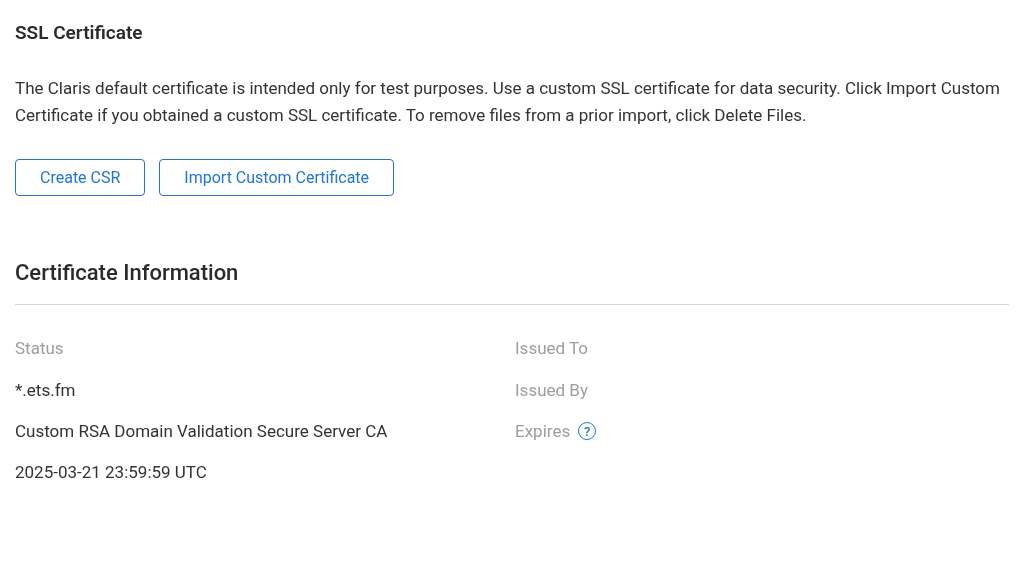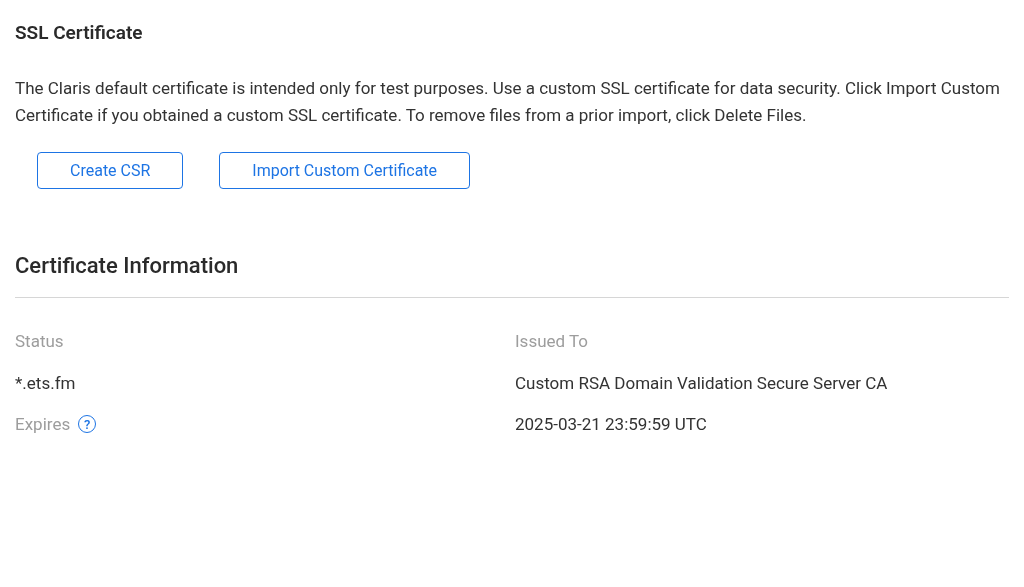--- a/index.html
+++ b/index.html
@@ -17,41 +17,40 @@
     }
     .page-title {
       font-size: 19px;
       font-weight: 600;
       color: #2a2a2a;
       margin-bottom: 28px;
     }
     .description {
       font-size: 17px;
       color: #333333;
-      margin-bottom: 24px;
+      margin-bottom: 31px;
       max-width: 1020px;
       white-space: normal;
       overflow: hidden;
     }
     .button-row {
       display: flex;
       gap: 14px;
       margin-bottom: 60px;
     }
     .btn {
       border: 1px solid #1d74e4;
       background: #ffffff;
       color: #1d74e4;
       font-size: 16px;
       font-weight: 400;
-      padding: 8px 32px;
+      padding: 8px 24px;
       border-radius: 4px;
       cursor: pointer;
       font-family: inherit;
-      margin-left: 22px;
     }
     .section-heading {
       font-size: 22px;
       font-weight: 500;
       color: #2a2a2a;
       margin-bottom: 14px;
     }
     .section-divider {
       border: none;
       border-top: 1px solid #d6d6d6;
@@ -105,20 +104,21 @@
 <h2 class="section-heading">Certificate Information</h2>
 <hr class="section-divider">
 
 <div class="info-grid">
 
   <div class="info-label">Status</div>
 
   <div class="info-label">Issued To</div>
   <div class="info-value">*.ets.fm</div>
 
+  <div class="info-label">Issued By</div>
   <div class="info-value">Custom RSA Domain Validation Secure Server CA</div>
 
   <div class="info-label">
     <span>Expires</span>
     <span class="help-icon">?</span>
   </div>
   <div class="info-value">2025-03-21 23:59:59 UTC</div>
 
 </div>
 

